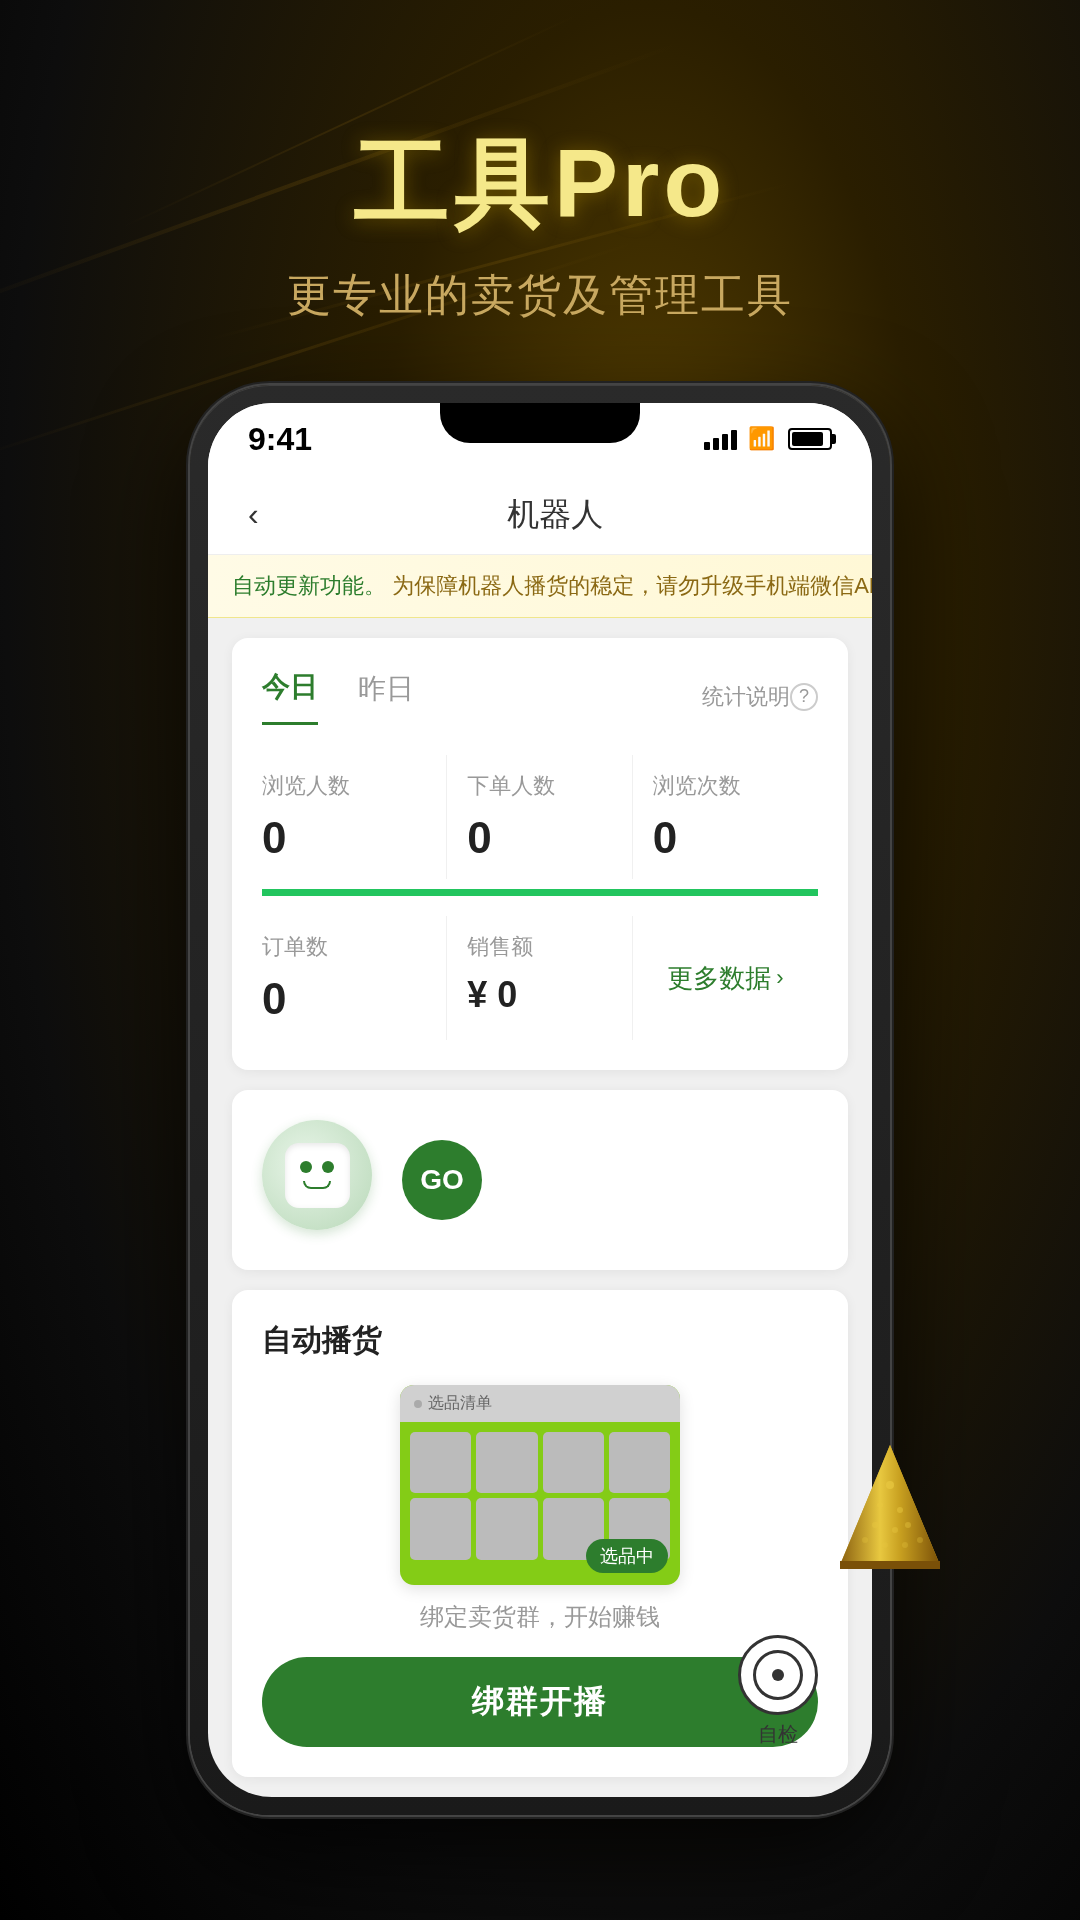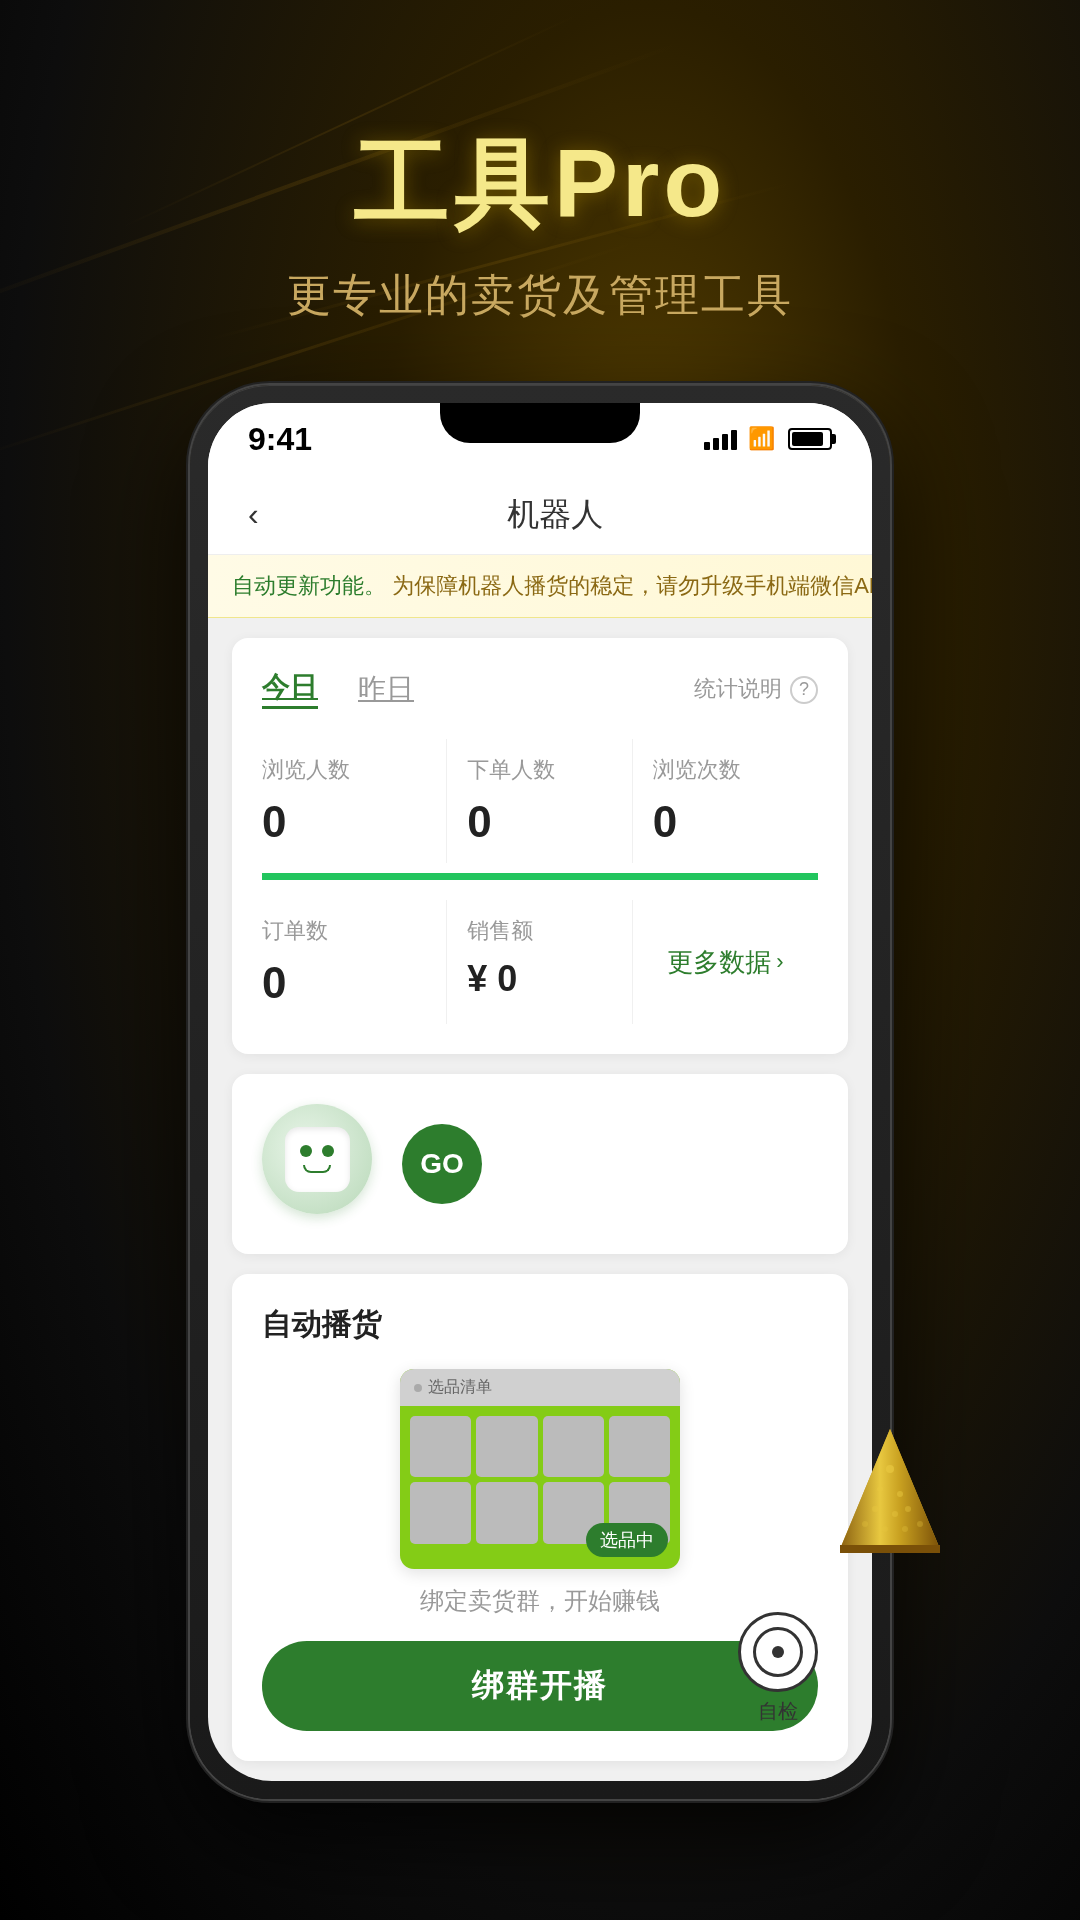--- a/index.html
+++ b/index.html
@@ -236,36 +236,34 @@
     .tabs-row {
       display: flex;
       align-items: center;
       margin-bottom: 30px;
     }
 
     .tab-item {
       font-size: 28px;
       color: #999;
       margin-right: 40px;
-      padding-bottom: 0;
+      padding-bottom: 16px;
       cursor: pointer;
-      text-decoration: underline;
     }
 
     .tab-item.active {
       color: #2d7d2d;
       font-weight: 600;
       border-bottom: 3px solid #2d7d2d;
     }
 
     .stats-help {
       margin-left: auto;
       display: flex;
-      align-items: flex-end;
-      gap: 8px;
+      align-items: center;
       font-size: 22px;
       color: #999;
     }
 
     .help-circle {
       width: 28px;
       height: 28px;
       border: 2px solid #ccc;
       border-radius: 50%;
       display: flex;
@@ -418,21 +416,21 @@
       font-size: 32px;
       font-weight: 600;
       cursor: pointer;
       letter-spacing: 2px;
     }
 
     
     .self-check-fab {
       position: absolute;
       right: 30px;
-      bottom: 36px;
+      bottom: 29px;
       display: flex;
       flex-direction: column;
       align-items: center;
       gap: 6px;
     }
 
     .self-check-circle {
       width: 80px;
       height: 80px;
       border: 3px solid #333;

